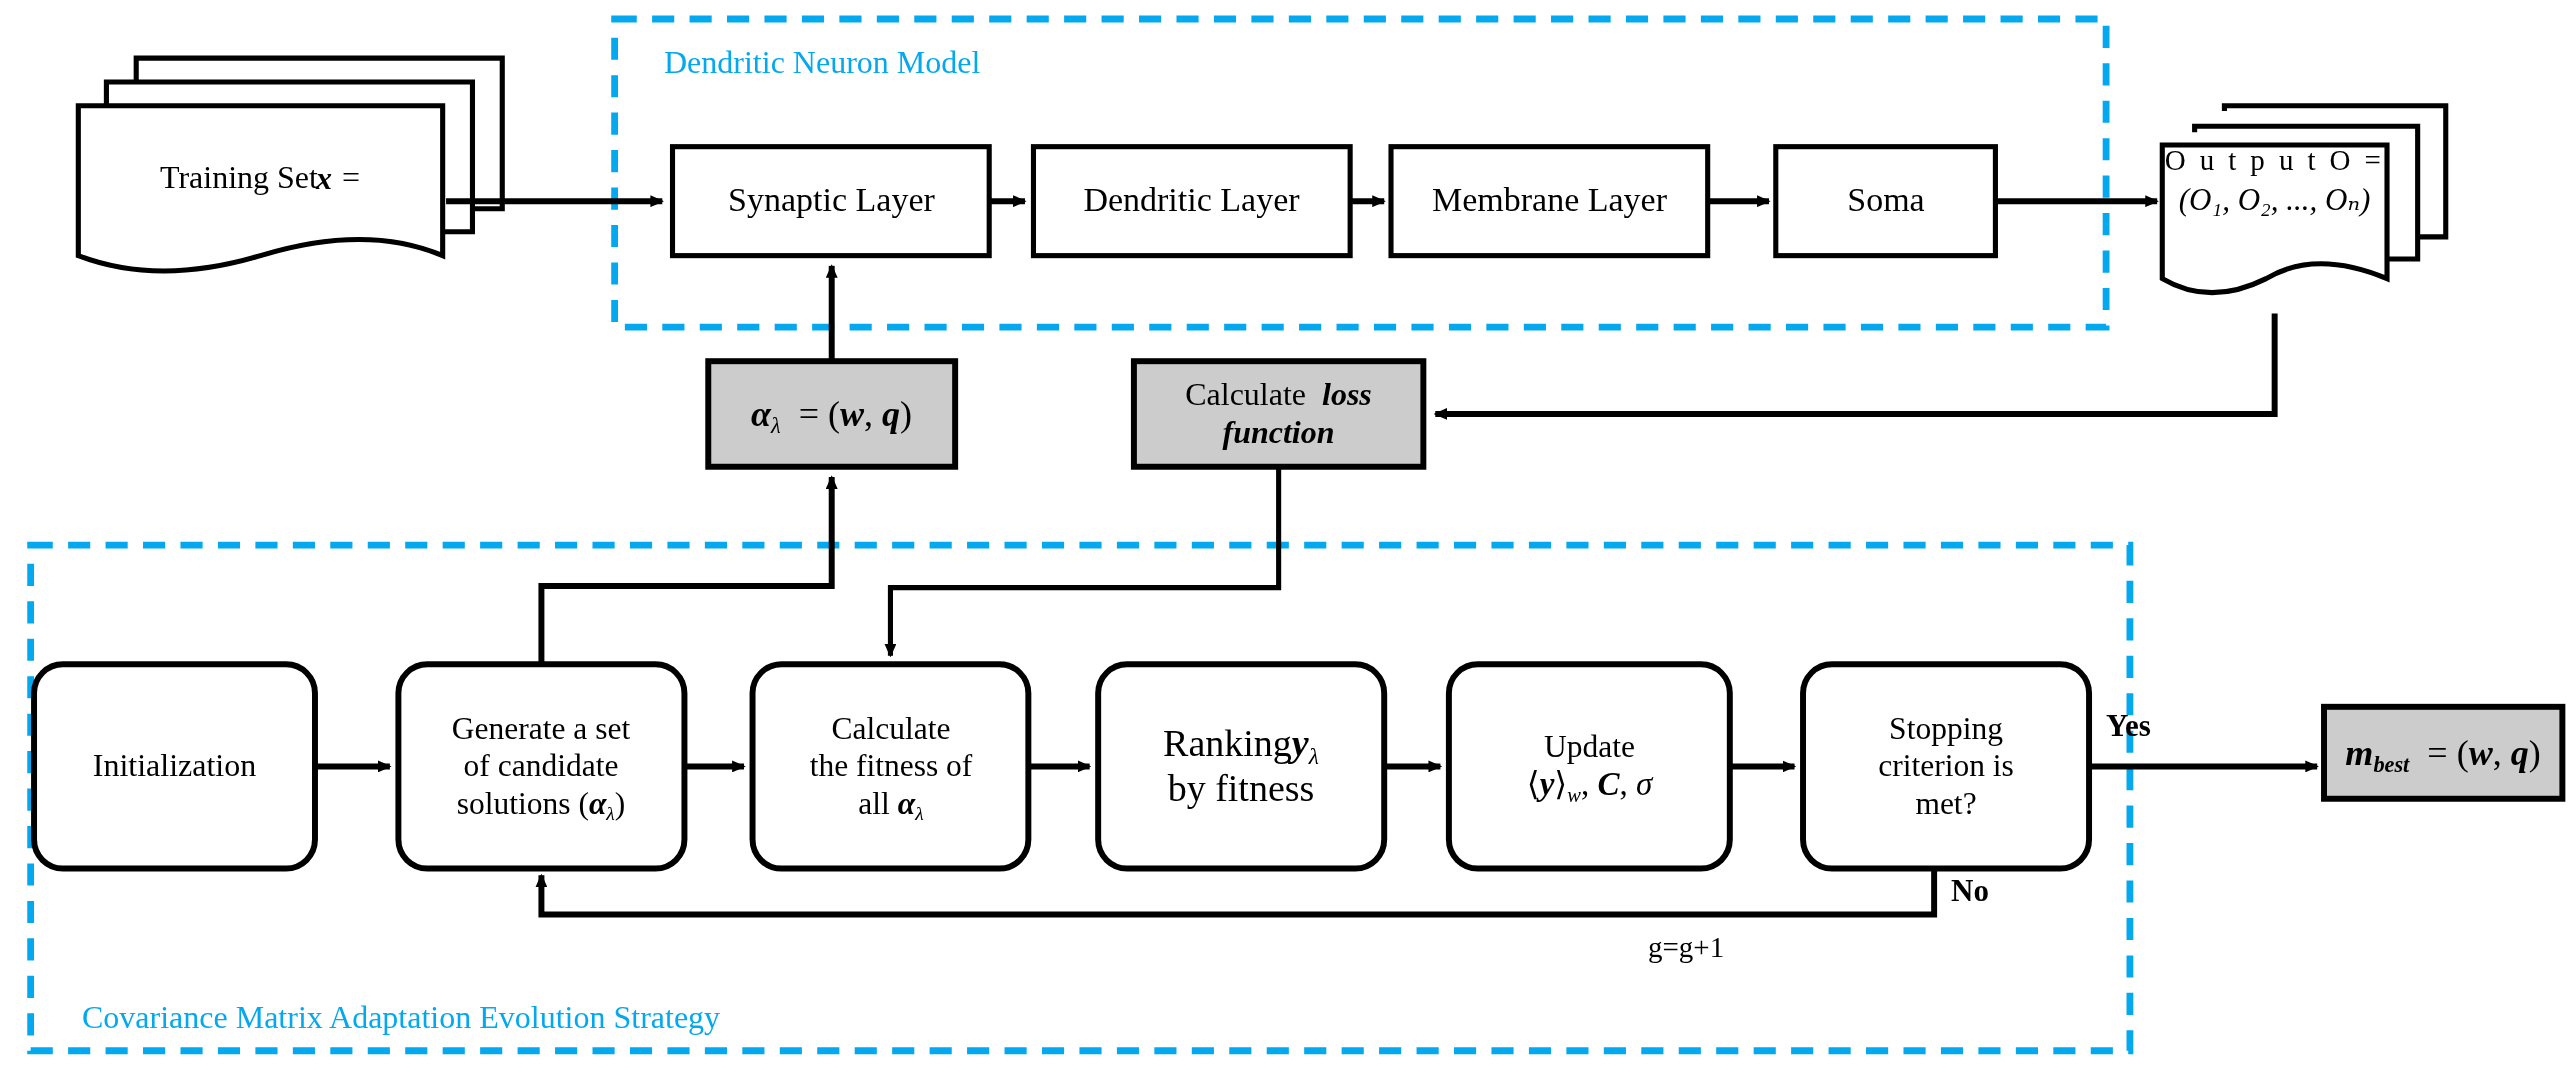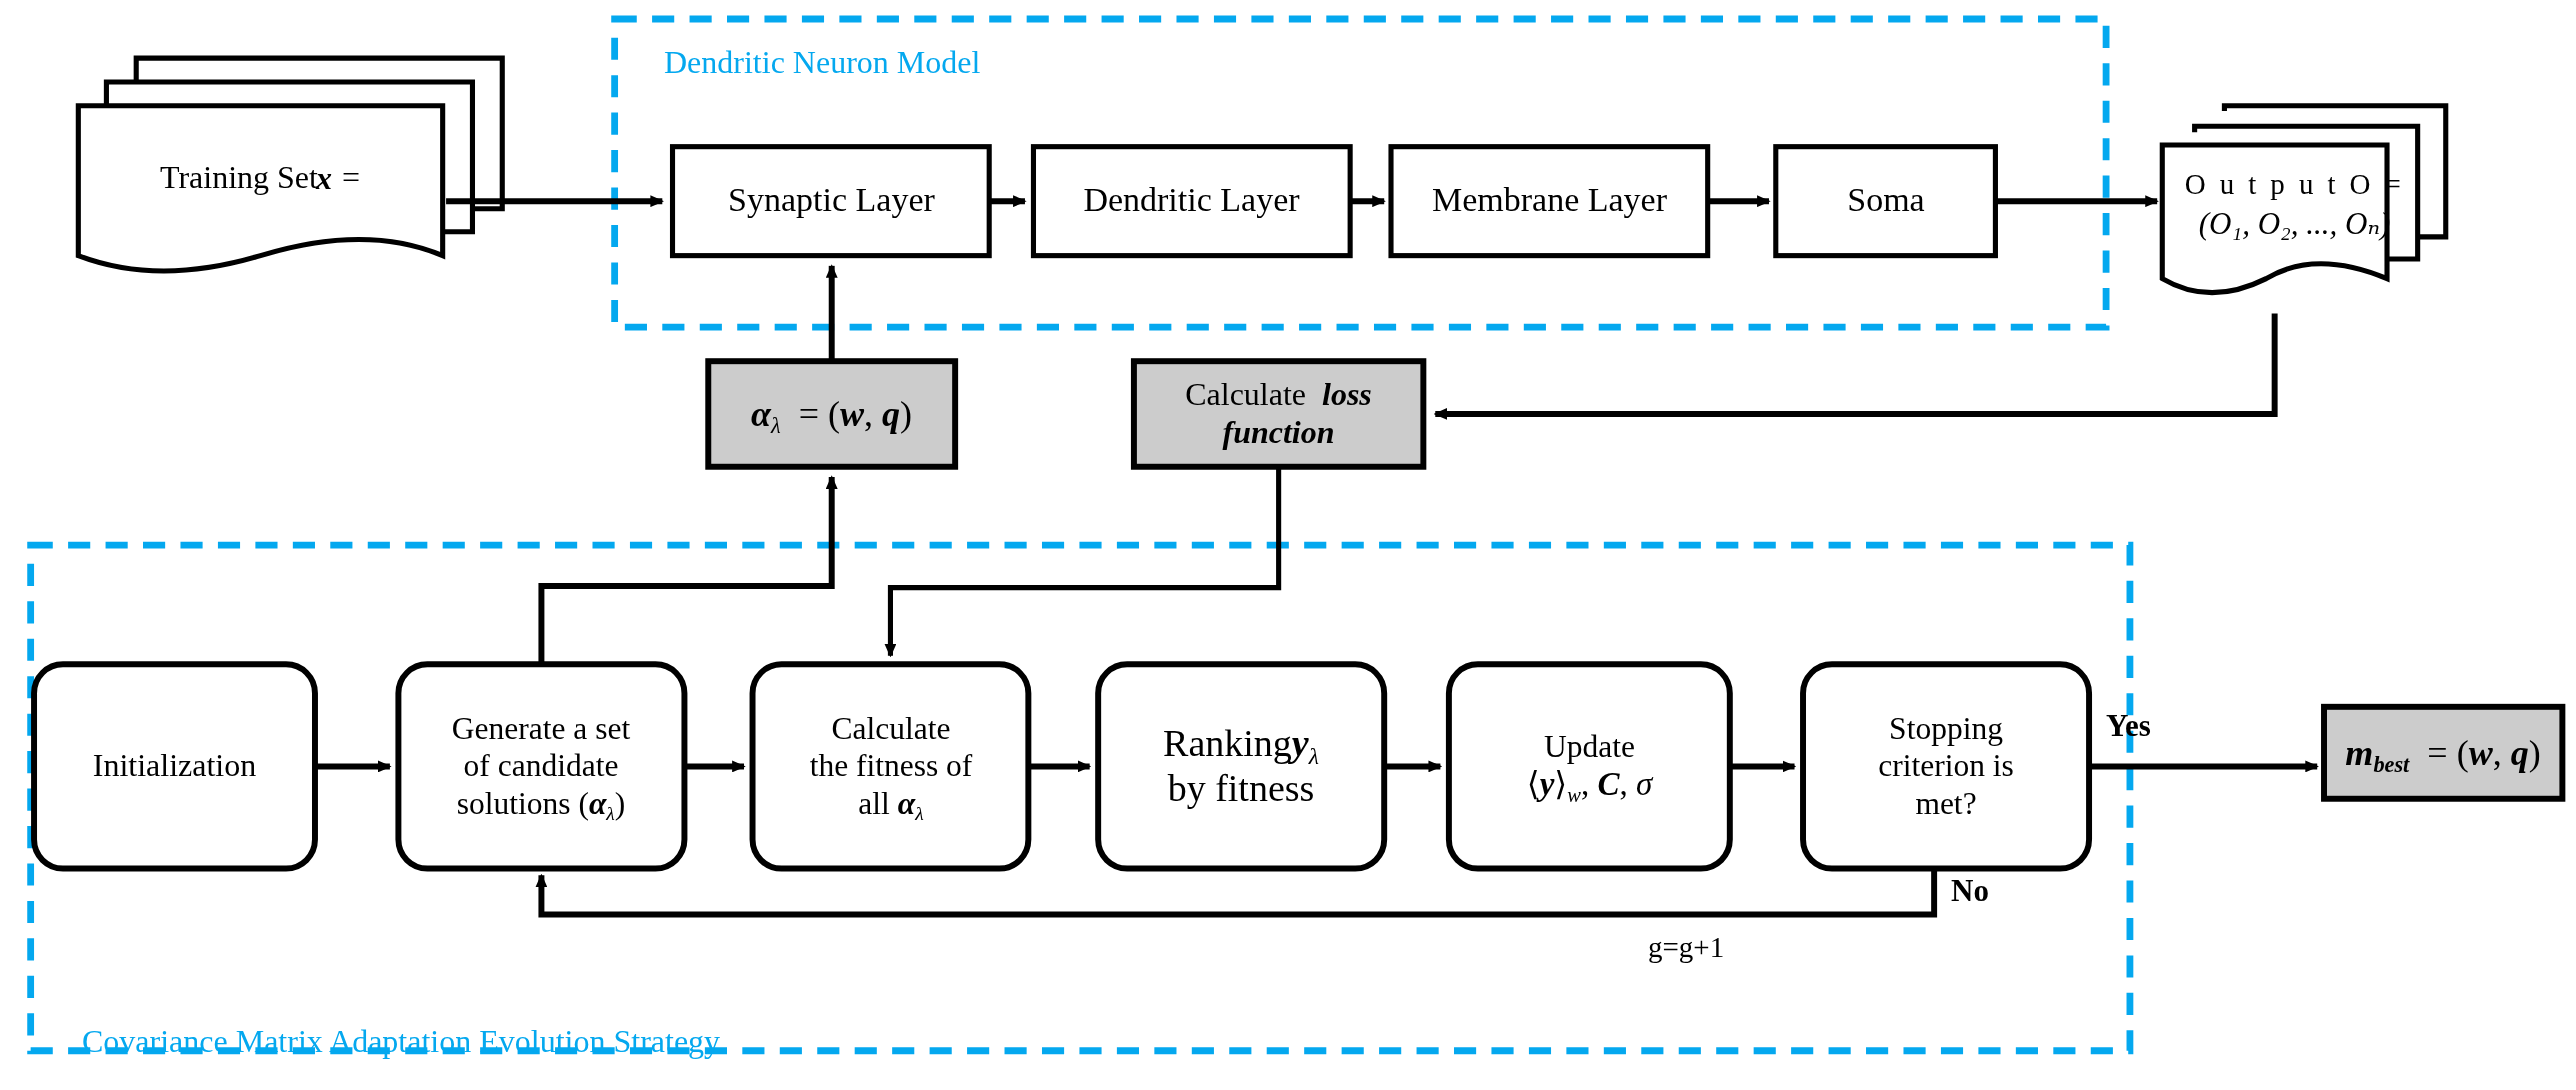--- a/index.html
+++ b/index.html
@@ -89,28 +89,28 @@
       <line x1="1208" y1="900" x2="1280" y2="900" marker-end="url(#ah)"></line>
       <line x1="1626" y1="900" x2="1692" y2="900" marker-end="url(#ah)"></line>
       <line x1="2032" y1="900" x2="2108" y2="900" marker-end="url(#ah)"></line>
       <line x1="2454" y1="900" x2="2722" y2="900" marker-end="url(#ah)"></line>
     </g>
 
     <path d="M2272,1020 L2272,1074 L636,1074 L636,1028" fill="none" stroke="#000" stroke-width="7" marker-end="url(#ah)"></path>
   </svg>
 
   <div class="lbl-sec" style="left:664px;top:44px;">Dendritic Neuron Model</div>
-  <div class="lbl-sec" style="left:82px;top:999px;margin-top:24px;">Covariance Matrix Adaptation Evolution Strategy</div>
+  <div class="lbl-sec" style="left:82px;top:999px;">Covariance Matrix Adaptation Evolution Strategy</div>
 
   <div class="doc-text" style="left:78px;top:157px;width:364px;">
     <div><span>Training Set  =</span></div>
   </div>
   <div style="position:absolute;left:316px;top:160px;font-size:32px;font-style:italic;font-weight:bold;">x</div>
 
-  <div class="doc-text" style="left:2162px;top:166px;width:225px;margin-left:20px;">
+  <div class="doc-text" style="left:2162px;top:142px;width:225px;">
     <div class="spaced" style="font-size:29px;"><span>O u t p u t  O =</span></div>
     <div class="mathit" style="font-size:31px;"><span>(O₁, O₂, ..., Oₙ)</span></div>
   </div>
 
   <div class="node" style="left:673px;top:146px;width:317px;height:109px;border:none;background:transparent;font-size:34px;">
     <span>Synaptic Layer</span>
   </div>
   <div class="node" style="left:1033px;top:146px;width:317px;height:109px;border:none;background:transparent;font-size:34px;">
     <span>Dendritic Layer</span>
   </div>

